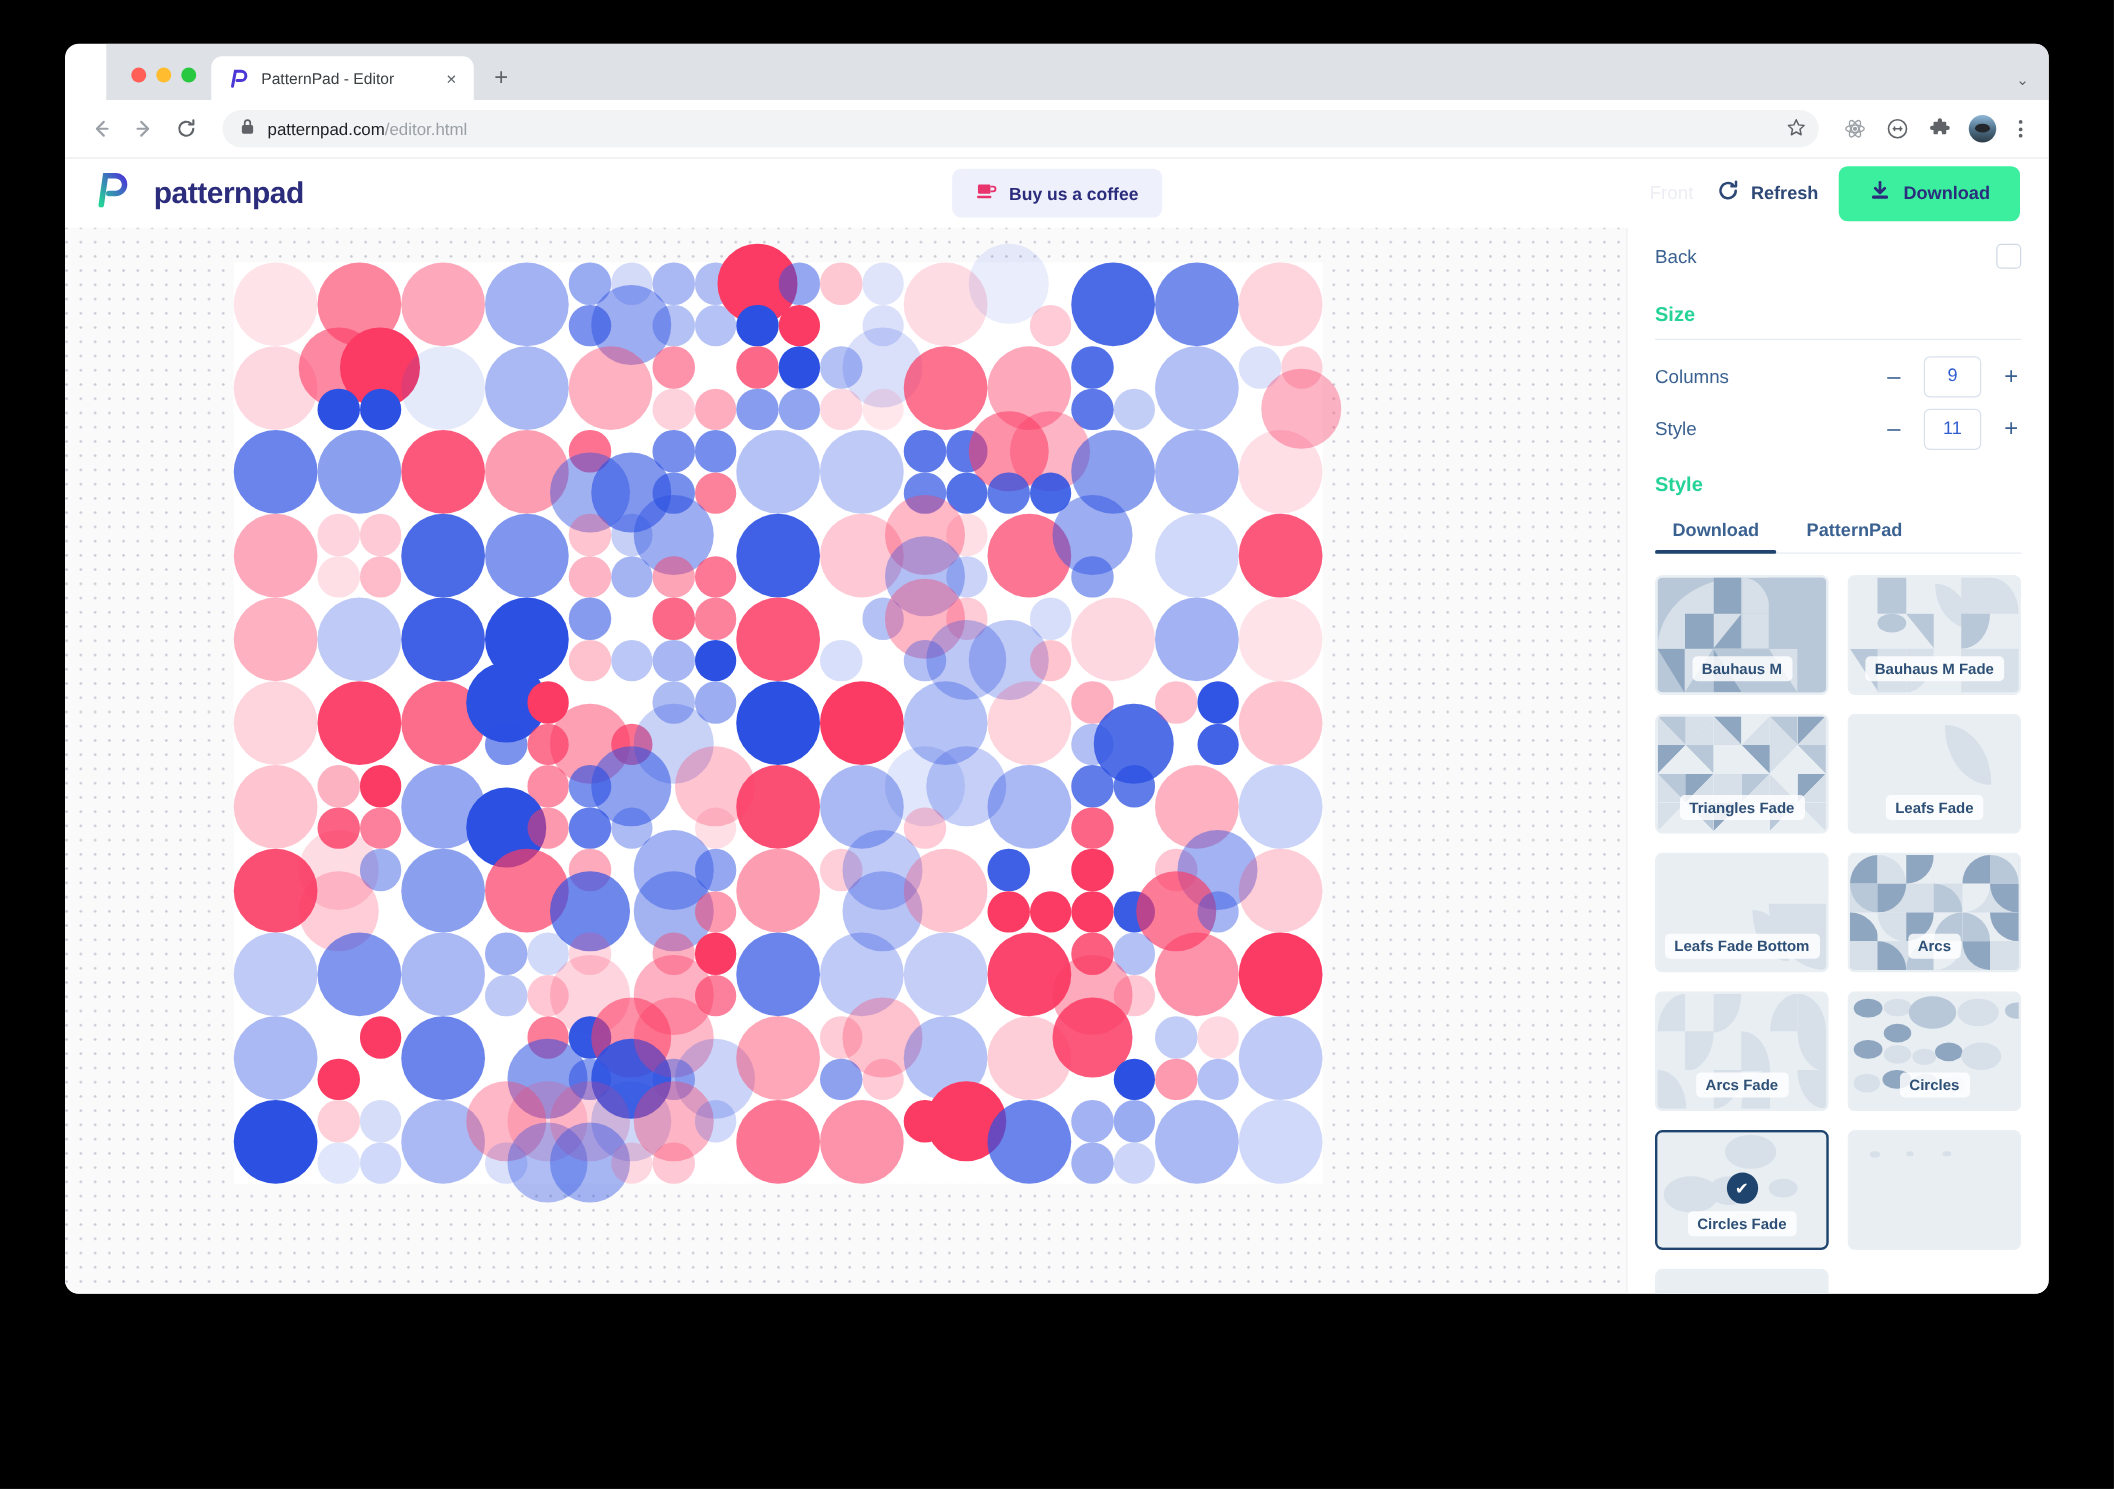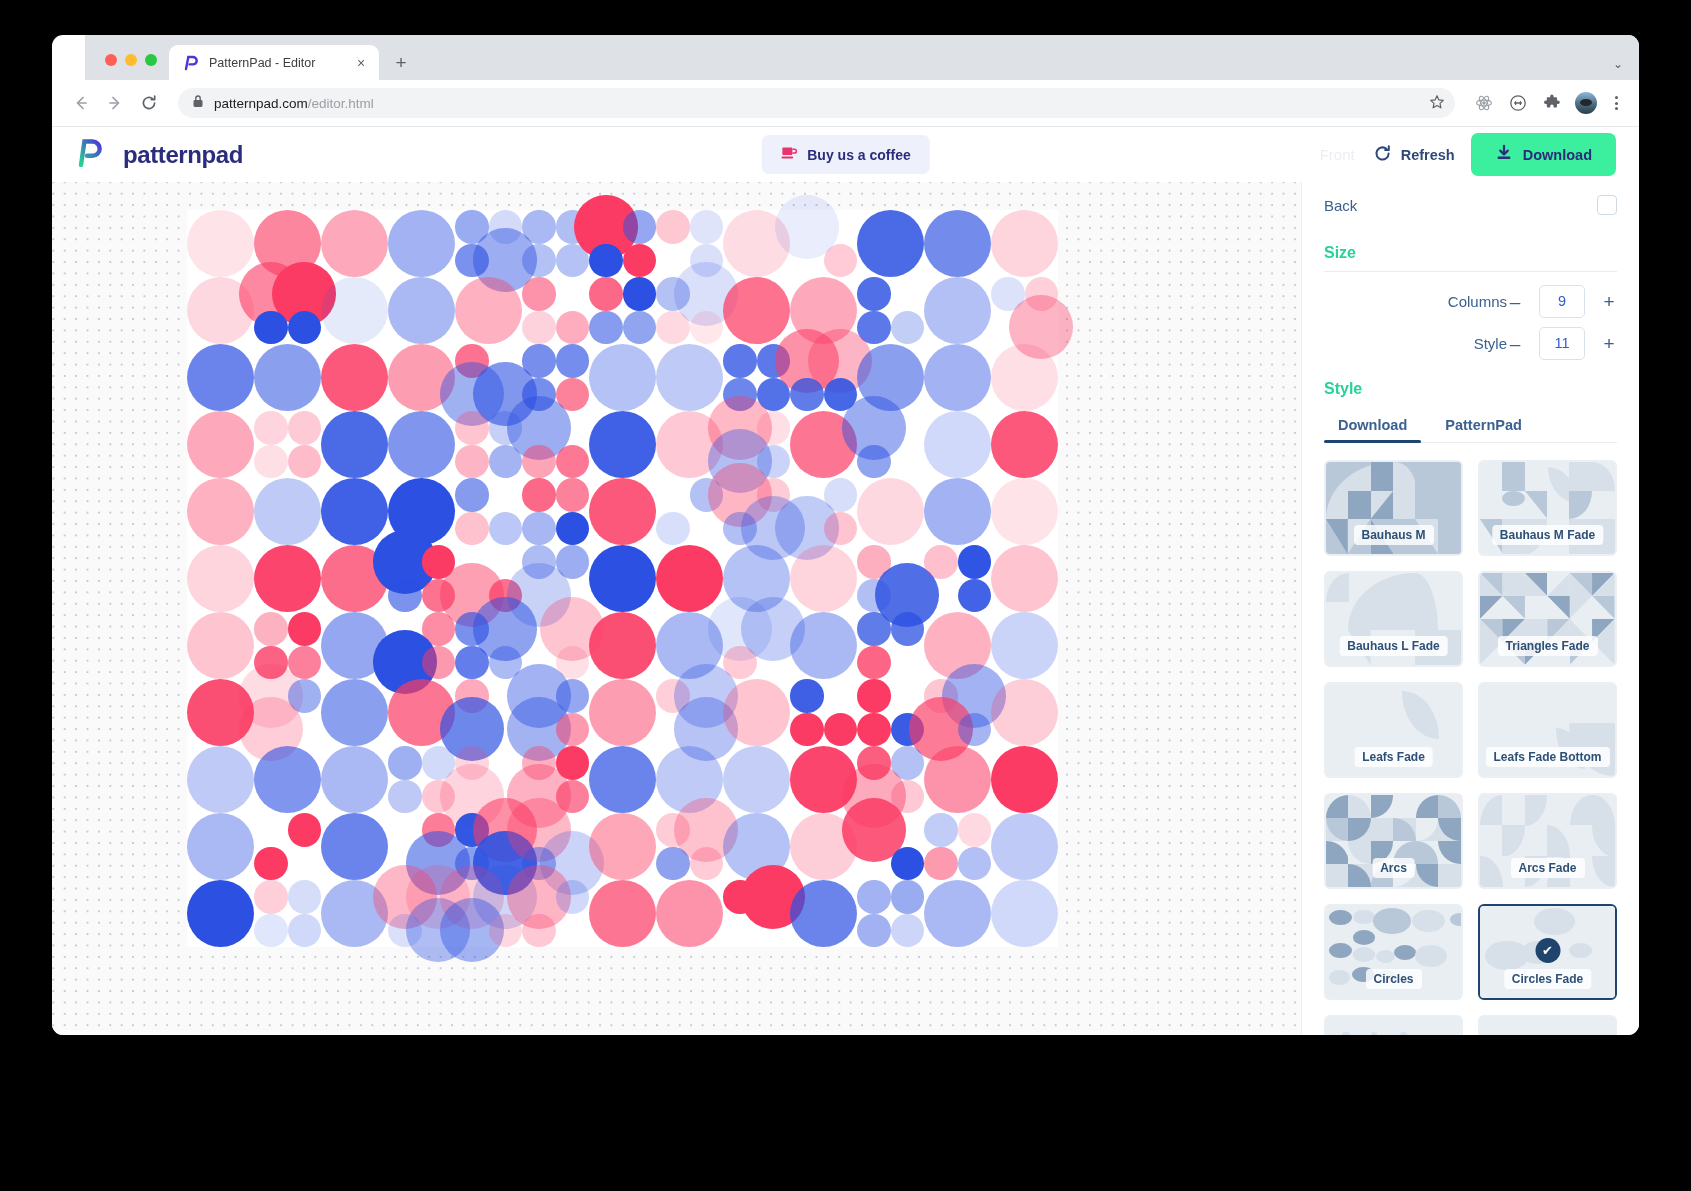--- a/index.html
+++ b/index.html
@@ -253,21 +253,21 @@
     font-size: 16px;
     font-weight: bold;
     color: #26d397;
     padding-top: 16px;
     padding-bottom: 9px;
     border-bottom: 1px solid #e7ecf1;
   }
   .stepper-row {
     display: flex;
     align-items: center;
-    justify-content: flex-end;
+    justify-content: space-between;
     height: 42px;
   }
   .stepper-row .label { font-size: 15px; color: #3a6190; }
   .stepper { display: flex; align-items: center; gap: 16px; }
   .step-btn {
     font-size: 19px;
     color: #3a6190;
     width: 16px;
     text-align: center;
     line-height: 1;
@@ -1123,32 +1123,20 @@
               <i style="left:66%;top:0%;width:17%;height:31%;background:#d7e0e9"></i>
               <i style="left:83%;top:0%;width:17%;height:31%;background:#d7e0e9;border-radius:0 100% 0 0"></i>
               <i style="left:33%;top:31%;width:17%;height:31%;background:#b9c8d8;clip-path:polygon(0 0,100% 0,100% 100%)"></i>
               <i style="left:66%;top:31%;width:17%;height:31%;background:#b9c8d8;border-radius:0 0 100% 0"></i>
               <i style="left:0%;top:62%;width:17%;height:38%;background:#b9c8d8;clip-path:polygon(0 0,100% 0,100% 100%)"></i>
               <i style="left:16%;top:62%;width:17%;height:38%;background:#d7e0e9"></i>
               <i style="left:33%;top:62%;width:17%;height:38%;background:#d7e0e9;border-radius:0 0 100% 0"></i>
               <i style="left:66%;top:62%;width:34%;height:38%;background:#d7e0e9"></i>
             </div>
             <div class="preset-name">Bauhaus M Fade</div>
-          </div>
-          <div class="preset-tile">
-            <div class="preset-thumb">
-              <i style="left:0%;top:0%;width:100%;height:100%;background:#e9eef3"></i>
-              <i style="left:0%;top:0%;width:17%;height:31%;background:#d7e0e9;border-radius:100% 0 0 0"></i>
-              <i style="left:16%;top:0%;width:50%;height:62%;background:#d7e0e9;border-radius:100% 0 0 0"></i>
-              <i style="left:16%;top:62%;width:17%;height:38%;background:#d7e0e9;clip-path:polygon(0 0,100% 0,100% 100%)"></i>
-              <i style="left:50%;top:31%;width:17%;height:31%;background:#d7e0e9"></i>
-              <i style="left:66%;top:0%;width:17%;height:62%;background:#d7e0e9;border-radius:0 100% 0 0"></i>
-              <i style="left:66%;top:62%;width:34%;height:38%;background:#d7e0e9"></i>
-            </div>
-            <div class="preset-name">Bauhaus L Fade</div>
           </div>
           <div class="preset-tile">
             <div class="preset-thumb">
               <i style="left:0%;top:0%;width:100%;height:100%;background:#e9eef3"></i>
               <i style="left:0%;top:0%;width:16.7%;height:25%;background:#b9c8d8;clip-path:polygon(0 0,100% 0,100% 100%)"></i>
               <i style="left:0%;top:0%;width:16.7%;height:25%;background:#d7e0e9;clip-path:polygon(0 0,0 100%,100% 100%)"></i>
               <i style="left:16.6%;top:0%;width:16.7%;height:25%;background:#d7e0e9;clip-path:polygon(0 0,100% 0,0 100%)"></i>
               <i style="left:16.6%;top:0%;width:16.7%;height:25%;background:#d7e0e9;clip-path:polygon(100% 0,100% 100%,0 100%)"></i>
               <i style="left:33.2%;top:0%;width:16.7%;height:25%;background:#8fa6c0;clip-path:polygon(0 0,100% 0,100% 100%)"></i>
               <i style="left:33.2%;top:0%;width:16.7%;height:25%;background:#d7e0e9;clip-path:polygon(0 0,0 100%,100% 100%)"></i>

